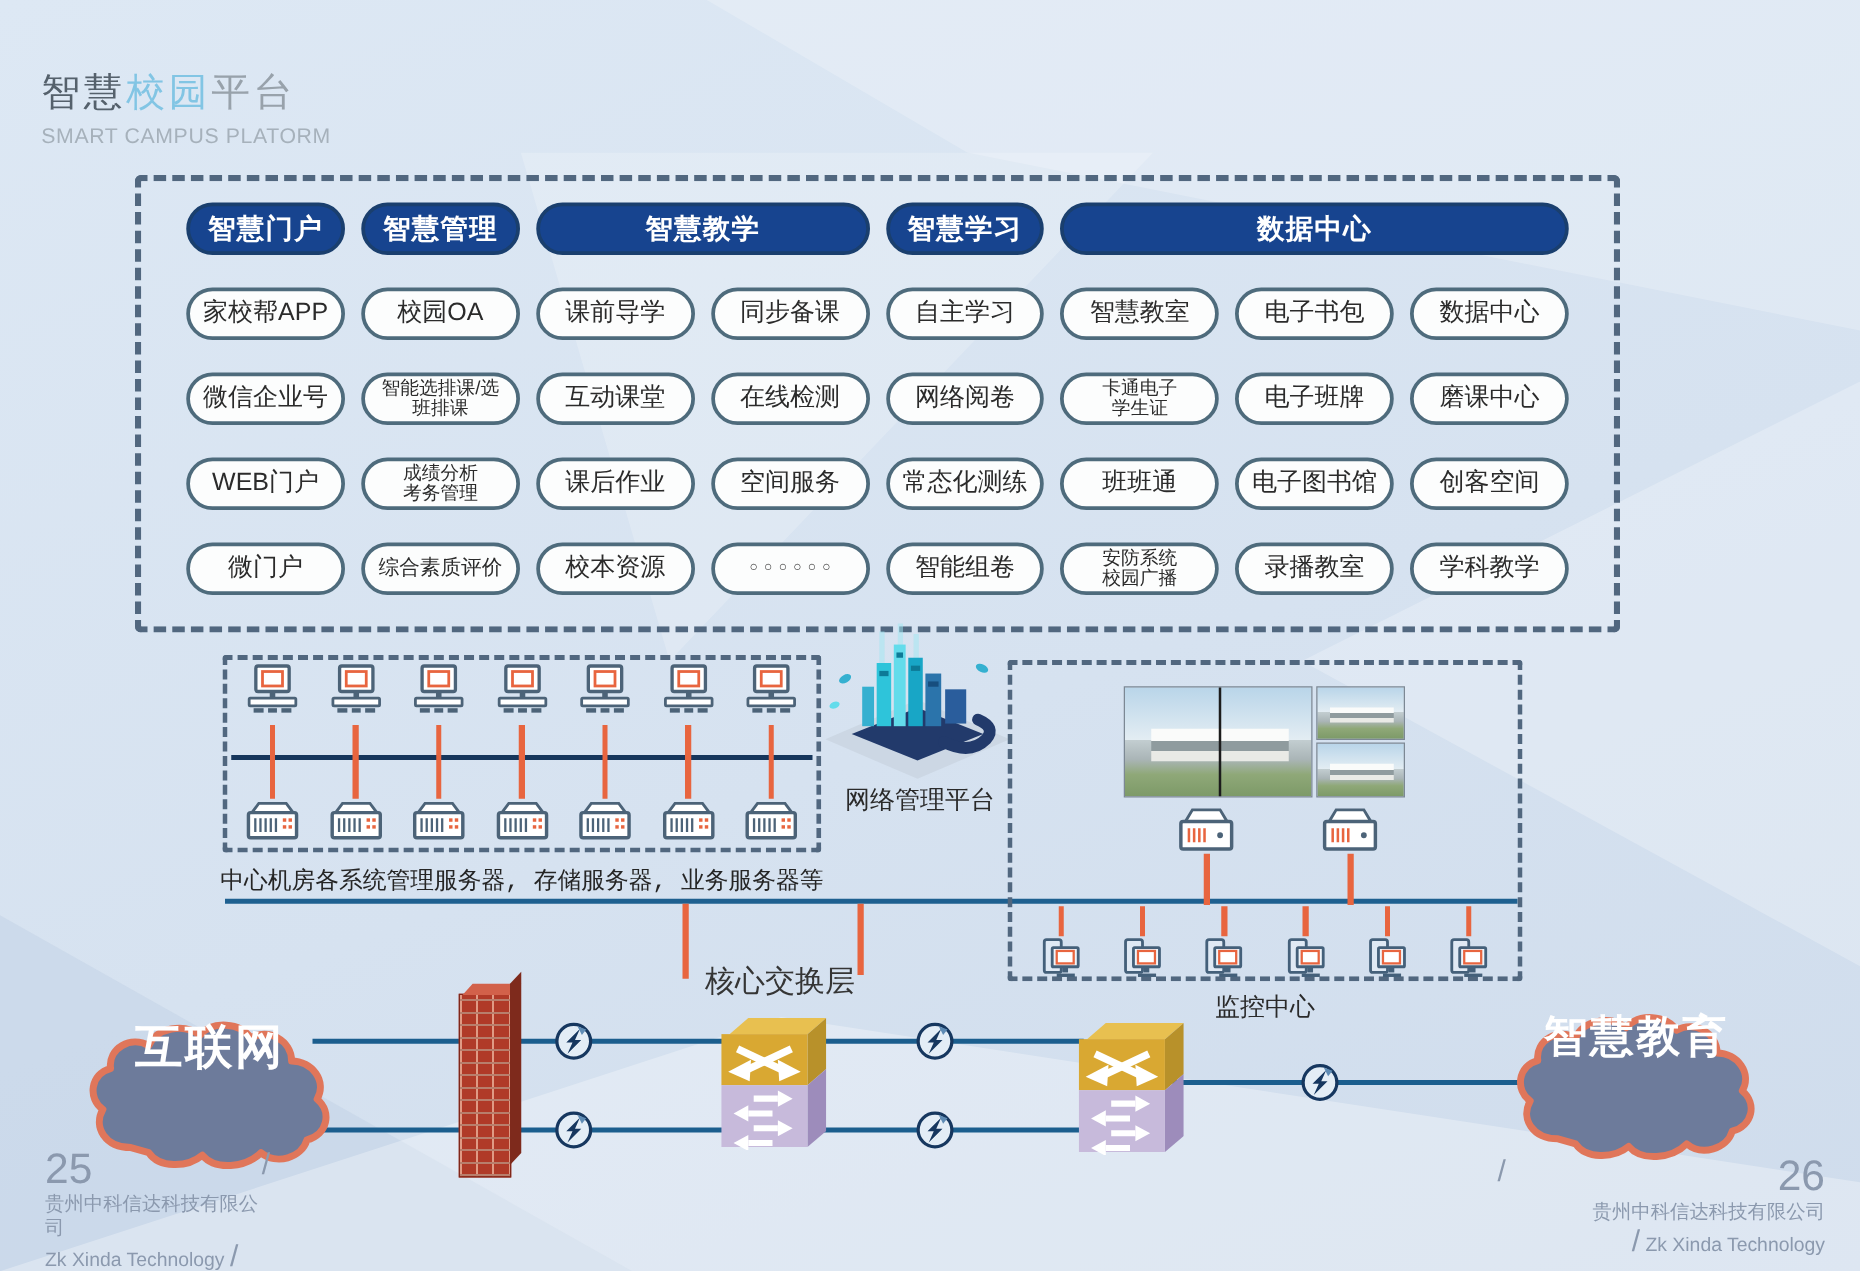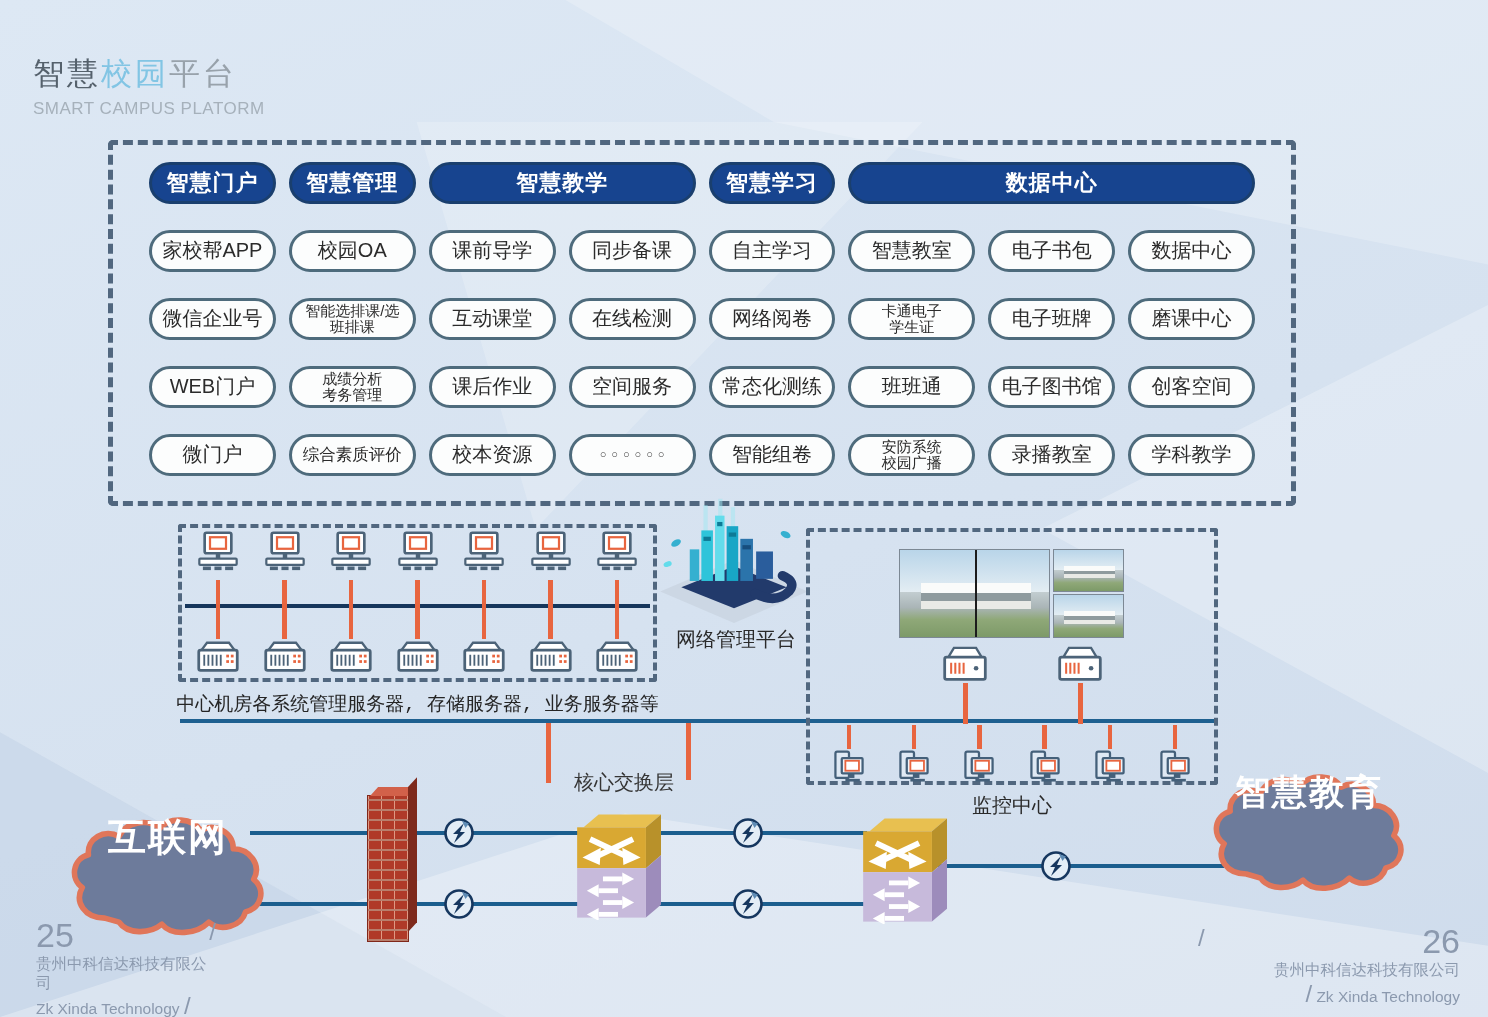--- a/index.html
+++ b/index.html
@@ -64,21 +64,21 @@
   .dstub{position:absolute;width:4.5px;background:#e8653f;top:151px;height:41px;}
   .dstub1{left:153px;} .dstub2{left:268px;}
   .clients{position:absolute;left:22px;right:22px;top:193px;display:flex;justify-content:space-between;}
   .client-col{display:flex;flex-direction:column;align-items:center;}
   .stubc{width:4.5px;height:24px;background:#e8653f;}
   .mon-lbl{position:absolute;left:806px;top:792px;width:412px;text-align:center;font-size:20px;color:#2a2a2a;font-weight:500;}
 
   
   .cstub{position:absolute;width:5px;background:#e8653f;}
   .cstub1{left:546px;top:723px;height:60px;} .cstub2{left:686px;top:723px;height:57px;}
-  .core-lbl{position:absolute;left:508px;top:769px;width:232px;text-align:center;font-size:20px;color:#353535;font-weight:500;}
+  .core-lbl{position:absolute;left:508px;top:769px;width:232px;text-align:center;font-size:24px;color:#353535;font-weight:500;}
 
   
   .hline{position:absolute;height:4px;background:#1b5e8e;}
   .lnA{left:250px;top:831px;width:330px;} .lnB{left:655px;top:831px;width:212px;}
   .lnC{left:252px;top:902px;width:328px;} .lnD{left:655px;top:902px;width:212px;}
   .lnE{left:938px;top:864px;width:286px;}
 
   .firewall{position:absolute;left:367px;top:795px;width:40px;height:145px;
     background-color:#b03a28;
     background-image:repeating-linear-gradient(0deg,rgba(0,0,0,.18) 0 1.5px,transparent 1.5px 10px),
@@ -94,21 +94,21 @@
   .f1{left:443px;top:817px;} .f2{left:443px;top:888px;}
   .f3{left:732px;top:817px;} .f4{left:732px;top:888px;} .f5{left:1040px;top:850px;}
 
   .switch{position:absolute;width:86px;height:108px;}
   .sw1{left:575px;top:812px;} .sw2{left:861px;top:816px;}
 
   .cloud{position:absolute;display:flex;align-items:flex-start;justify-content:center;}
   .cloud svg{position:absolute;inset:0;}
   .cloud .ctext{position:relative;color:#fff;font-weight:600;letter-spacing:2px;}
   .c1{left:66px;top:812px;width:204px;height:130px;} .c1 .ctext{font-size:38px;}
-  .c2{left:1208px;top:769px;width:202px;height:136px;} .c2 .ctext{font-size:35px;}
+  .c2{left:1208px;top:806px;width:202px;height:136px;} .c2 .ctext{font-size:35px;}
 
   
   .foot{position:absolute;color:#8b99ae;}
   .foot-l{left:36px;top:918px;width:180px;}
   .foot-r{right:28px;top:924px;width:262px;text-align:right;}
   .pgrow{display:flex;justify-content:space-between;align-items:flex-start;}
   .pgnum{font-size:34px;font-weight:300;line-height:1;}
   .slash{font-size:24px;font-weight:300;}
   .co{font-size:15.5px;margin-top:3px;line-height:1.2;}
   .en{font-size:15.5px;line-height:1.2;}

